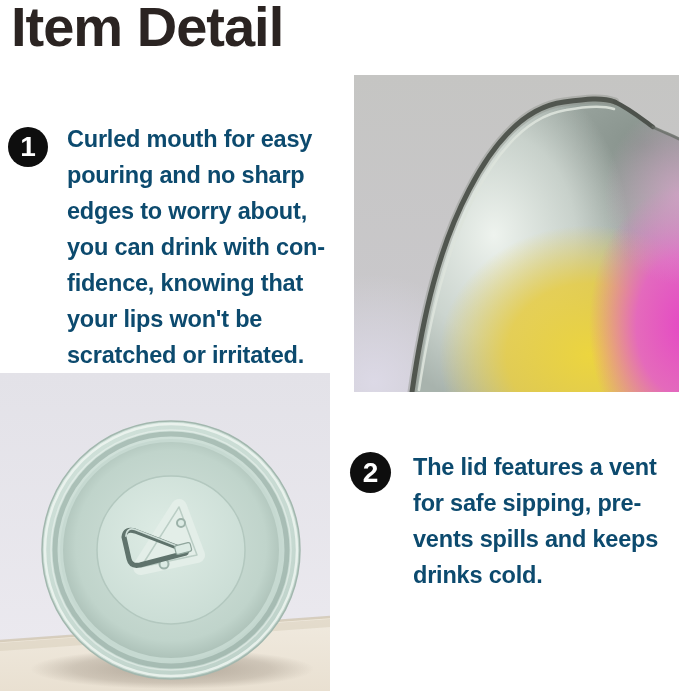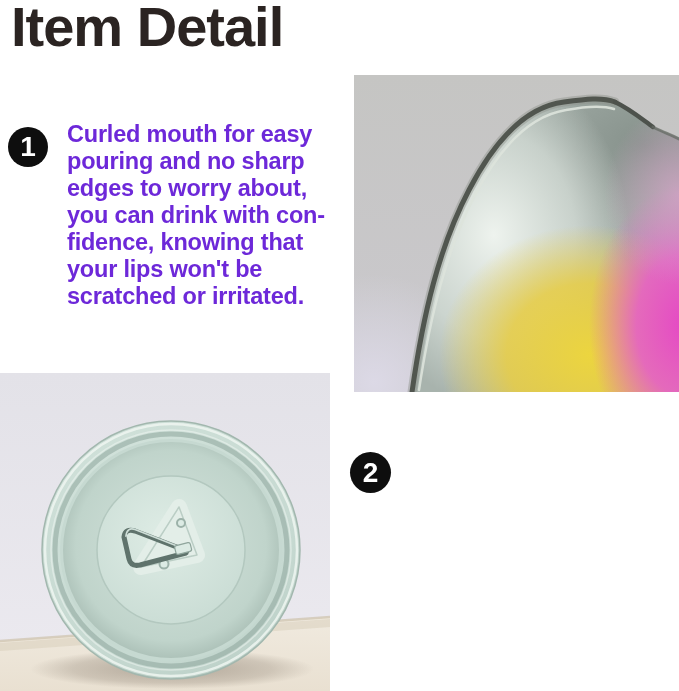--- a/index.html
+++ b/index.html
@@ -14,22 +14,22 @@
   }
   .feature-badge{
     position:absolute;width:40px;height:40px;border-radius:50%;
     background:#0e0e0e;color:#ffffff;
     display:flex;align-items:center;justify-content:center;
     font-size:28px;font-weight:bold;
   }
   .badge-1{left:8px;top:127px;}
   .badge-2{left:350px;top:452px;width:41px;height:41px;}
   .feature-text{
-    position:absolute;margin:0;color:#6d28d9;
-    font-size:23.5px;line-height:27px;font-weight:bold;
+    position:absolute;margin:0;color:#0c4a6e;
+    font-size:23.5px;line-height:36px;font-weight:bold;
     white-space:pre;letter-spacing:-0.2px;
   }
   .text-1{left:67px;top:121px;}
   .text-2{left:413px;top:449px;}
   .photo{position:absolute;display:block;}
   .photo-rim{left:354px;top:75px;width:325px;height:317px;}
   .photo-lid{left:0px;top:373px;width:330px;height:318px;}
 </style>
 </head>
 <body>
@@ -163,14 +163,18 @@
       <circle cx="-7" cy="21" r="4.5" fill="#dcebe4" stroke="#9cb2a9" stroke-width="2"></circle>
       <path d="M16,8 L-36,-12 Q-46,-15 -47,-6 L-42,16 Q-40,24 -31,22 L15,10" fill="none" stroke="#5f736c" stroke-width="5" stroke-linecap="round"></path>
       <path d="M15,6.5 L-36,-13.5 Q-44,-16 -45,-7" fill="none" stroke="#d3e3dc" stroke-width="1.8" stroke-linecap="round" opacity="0.95"></path>
       <rect x="4" y="1" width="16" height="9" rx="2" transform="rotate(-14 12 5)" fill="#dcebe4" stroke="#8fa59c" stroke-width="1.2"></rect>
     </g>
   </svg>
 
   <div class="feature-badge badge-2">
     <span>2</span>
   </div>
+  <p class="feature-text text-2">The lid features a vent
+for safe sipping, pre-
+vents spills and keeps
+drinks cold.</p>
 
 </div>
 
 </body></html>

